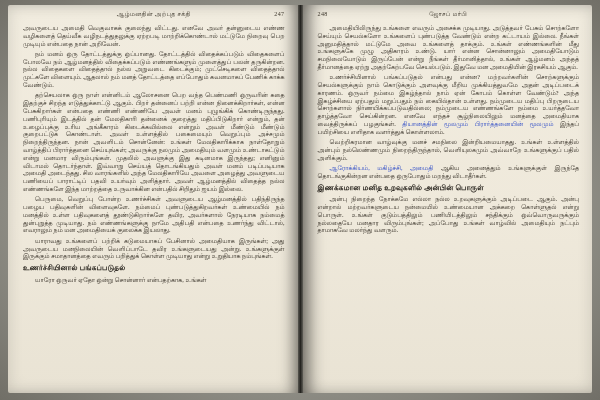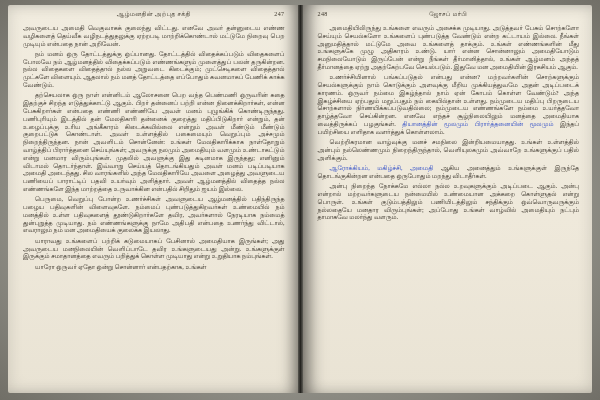--- a/index.html
+++ b/index.html
@@ -77,20 +77,21 @@
       <div class="running-header">
         <span class="rh-title">ஆழ்மனதின் அற்புத சக்தி</span>
         <span class="rh-page pos-right">247</span>
       </div>
       <div class="body-text">
         <p>அவருடைய அமைதி வெகுவாகக் குலைந்து விட்டது. எனவே அவர் தன்னுடைய எண்ண வழிகளைத் தெய்வீக வழிநடத்துதலுக்கு ஏற்றபடி மாற்றிக்கொண்டால் மட்டுமே நிறைவு பெற முடியும் என்பதை நான் அறிவேன்.</p>
         <p class="indent">நம் மனம் ஒரு தோட்டத்துக்கு ஒப்பானது. தோட்டத்தில் விதைக்கப்படும் விதைகளைப் போலவே நம் ஆழ்மனத்தில் விதைக்கப்படும் எண்ணங்களும் முளைத்துப் பலன் தருகின்றன. நல்ல விதைகளை விதைத்தால் நல்ல அறுவடை கிடைக்கும்; முட்செடிகளை விதைத்தால் முட்களே விளையும். ஆதலால் நம் மனத் தோட்டத்தை எப்போதும் கவனமாகப் பேணிக் காக்க வேண்டும்.</p>
         <p class="indent">தற்செயலாக ஒரு நாள் என்னிடம் ஆலோசனை பெற வந்த பெண்மணி ஒருவரின் கதை இதற்குச் சிறந்த எடுத்துக்காட்டு ஆகும். பிறர் தன்னைப் பற்றி என்ன நினைக்கிறார்கள், என்ன பேசுகிறார்கள் என்பதை எண்ணி எண்ணியே அவள் மனம் புழுங்கிக் கொண்டிருந்தது. பணிபுரியும் இடத்தில் தன் மேலதிகாரி தன்னைக் குறைத்து மதிப்பிடுகிறார் என்றும், தன் உழைப்புக்கு உரிய அங்கீகாரம் கிடைக்கவில்லை என்றும் அவள் மீண்டும் மீண்டும் குறைபட்டுக் கொண்டாள். அவள் உள்ளத்தில் பகைமையும் வெறுப்பும் அச்சமும் நிறைந்திருந்தன. நான் அவளிடம் சொன்னேன்: உங்கள் மேலதிகாரிக்காக நாள்தோறும் வாழ்த்திப் பிரார்த்தனை செய்யுங்கள்; அவருக்கு நலமும் அமைதியும் வளமும் உண்டாகட்டும் என்று மனமார விரும்புங்கள். முதலில் அவளுக்கு இது கடினமாக இருந்தது; எனினும் விடாமல் தொடர்ந்தாள். இவ்வாறு செய்யத் தொடங்கியதும் அவள் மனம் படிப்படியாக அமைதி அடைந்தது. சில வாரங்களில் அந்த மேலதிகாரியே அவளை அழைத்து அவளுடைய பணியைப் பாராட்டிப் பதவி உயர்வும் அளித்தார். அவள் ஆழ்மனத்தில் விதைத்த நல்ல எண்ணங்களே இந்த மாற்றத்தை உருவாக்கின என்பதில் சிறிதும் ஐயம் இல்லை.</p>
         <p class="indent">பெருமை, வெறுப்பு போன்ற உணர்ச்சிகள் அவளுடைய ஆழ்மனத்தில் பதிந்திருந்த பழைய பதிவுகளின் விளைவுகளே. நம்மைப் புண்படுத்துகிறவர்கள் உண்மையில் நம் மனத்தில் உள்ள பதிவுகளைத் தூண்டுகிறார்களே தவிர, அவர்களால் நேரடியாக நம்மைத் துன்புறுத்த முடியாது. நம் எண்ணங்களுக்கு நாமே அதிபதி என்பதை உணர்ந்து விட்டால், எவராலும் நம் மன அமைதியைக் குலைக்க இயலாது.</p>
         <p class="indent">யாராவது உங்களைப் பற்றிக் கடுமையாகப் பேசினால் அமைதியாக இருங்கள்; அது அவருடைய மனநிலையின் வெளிப்பாடே தவிர உங்களுடையது அன்று. உங்களுக்குள் இருக்கும் சமாதானத்தை எவரும் பறித்துக் கொள்ள முடியாது என்று உறுதியாக நம்புங்கள்.</p>
+        <h3 class="section-heading">உணர்ச்சியினால் பங்கப்படுதல்</h3>
         <p class="indent">யாரோ ஒருவர் ஏதோ ஒன்று சொன்னார் என்பதற்காக, உங்கள்</p>
       </div>
     </div>
   </div>
 
   <div class="gutter"></div>
 
   <div class="page right">
     <div class="page-inner">
       <div class="running-header">
@@ -99,18 +100,19 @@
       </div>
       <div class="body-text">
         <p class="indent">அமைதியிலிருந்து உங்களை எவரும் அசைக்க முடியாது. அடுத்தவர் பேசும் சொற்களோ செய்யும் செயல்களோ உங்களைப் புண்படுத்த வேண்டும் என்ற கட்டாயம் இல்லை. நீங்கள் அனுமதித்தால் மட்டுமே அவை உங்களைத் தாக்கும். உங்கள் எண்ணங்களின் மீது உங்களுக்கே முழு அதிகாரம் உண்டு. யார் என்ன சொன்னாலும் அமைதியோடும் சமநிலையோடும் இருப்பேன் என்று நீங்கள் தீர்மானித்தால், உங்கள் ஆழ்மனம் அந்தத் தீர்மானத்தை ஏற்று அதற்கேற்பவே செயல்படும். இதுவே மன அமைதியின் இரகசியம் ஆகும்.</p>
         <p class="indent">
           <span>உணர்ச்சியினால் பங்கப்படுதல் என்பது என்ன? மற்றவர்களின் சொற்களுக்கும் செயல்களுக்கும் நாம் கொடுக்கும் அளவுக்கு மீறிய முக்கியத்துவமே அதன் அடிப்படைக் காரணம். ஒருவர் நம்மை இகழ்ந்தால் நாம் ஏன் கோபம் கொள்ள வேண்டும்? அந்த இகழ்ச்சியை ஏற்பதும் மறுப்பதும் நம் கையில்தான் உள்ளது. நம்முடைய மதிப்பு பிறருடைய சொற்களால் நிர்ணயிக்கப்படுவதில்லை; நம்முடைய எண்ணங்களே நம்மை உயர்த்தவோ தாழ்த்தவோ செய்கின்றன. எனவே எந்தச் சூழ்நிலையிலும் மனத்தை அமைதியாக வைத்திருக்கப் பழகுங்கள். </span><span class="hl">தியானத்தின் மூலமும் பிரார்த்தனையின் மூலமும்</span><span> இந்தப் பயிற்சியை எளிதாக வளர்த்துக் கொள்ளலாம்.</span>
         </p>
         <p class="indent">வெற்றிகரமான வாழ்வுக்கு மனச் சமநிலை இன்றியமையாதது. உங்கள் உள்ளத்தில் அன்பும் நல்லெண்ணமும் நிறைந்திருந்தால், வெளியுலகமும் அவ்வாறே உங்களுக்குப் பதில் அளிக்கும்.</p>
         <p class="indent">
           <span></span><span class="hl">ஆரோக்கியம், மகிழ்ச்சி, அமைதி</span><span> ஆகிய அனைத்தும் உங்களுக்குள் இருந்தே தொடங்குகின்றன என்பதை ஒருபோதும் மறந்து விடாதீர்கள்.</span>
         </p>
+        <h3 class="section-heading">இணக்கமான மனித உறவுகளில் அன்பின் பொருள்</h3>
         <p class="indent">அன்பு நிறைந்த நோக்கமே எல்லா நல்ல உறவுகளுக்கும் அடிப்படை ஆகும். அன்பு என்றால் மற்றவர்களுடைய நன்மையில் உண்மையான அக்கறை கொள்ளுதல் என்று பொருள். உங்கள் குடும்பத்திலும் பணியிடத்திலும் சந்திக்கும் ஒவ்வொருவருக்கும் நல்லதையே மனதார விரும்புங்கள்; அப்போது உங்கள் வாழ்வில் அமைதியும் நட்பும் தாமாகவே மலர்ந்து வளரும்.</p>
       </div>
     </div>
   </div>
 
 </div>
 
 </body></html>

